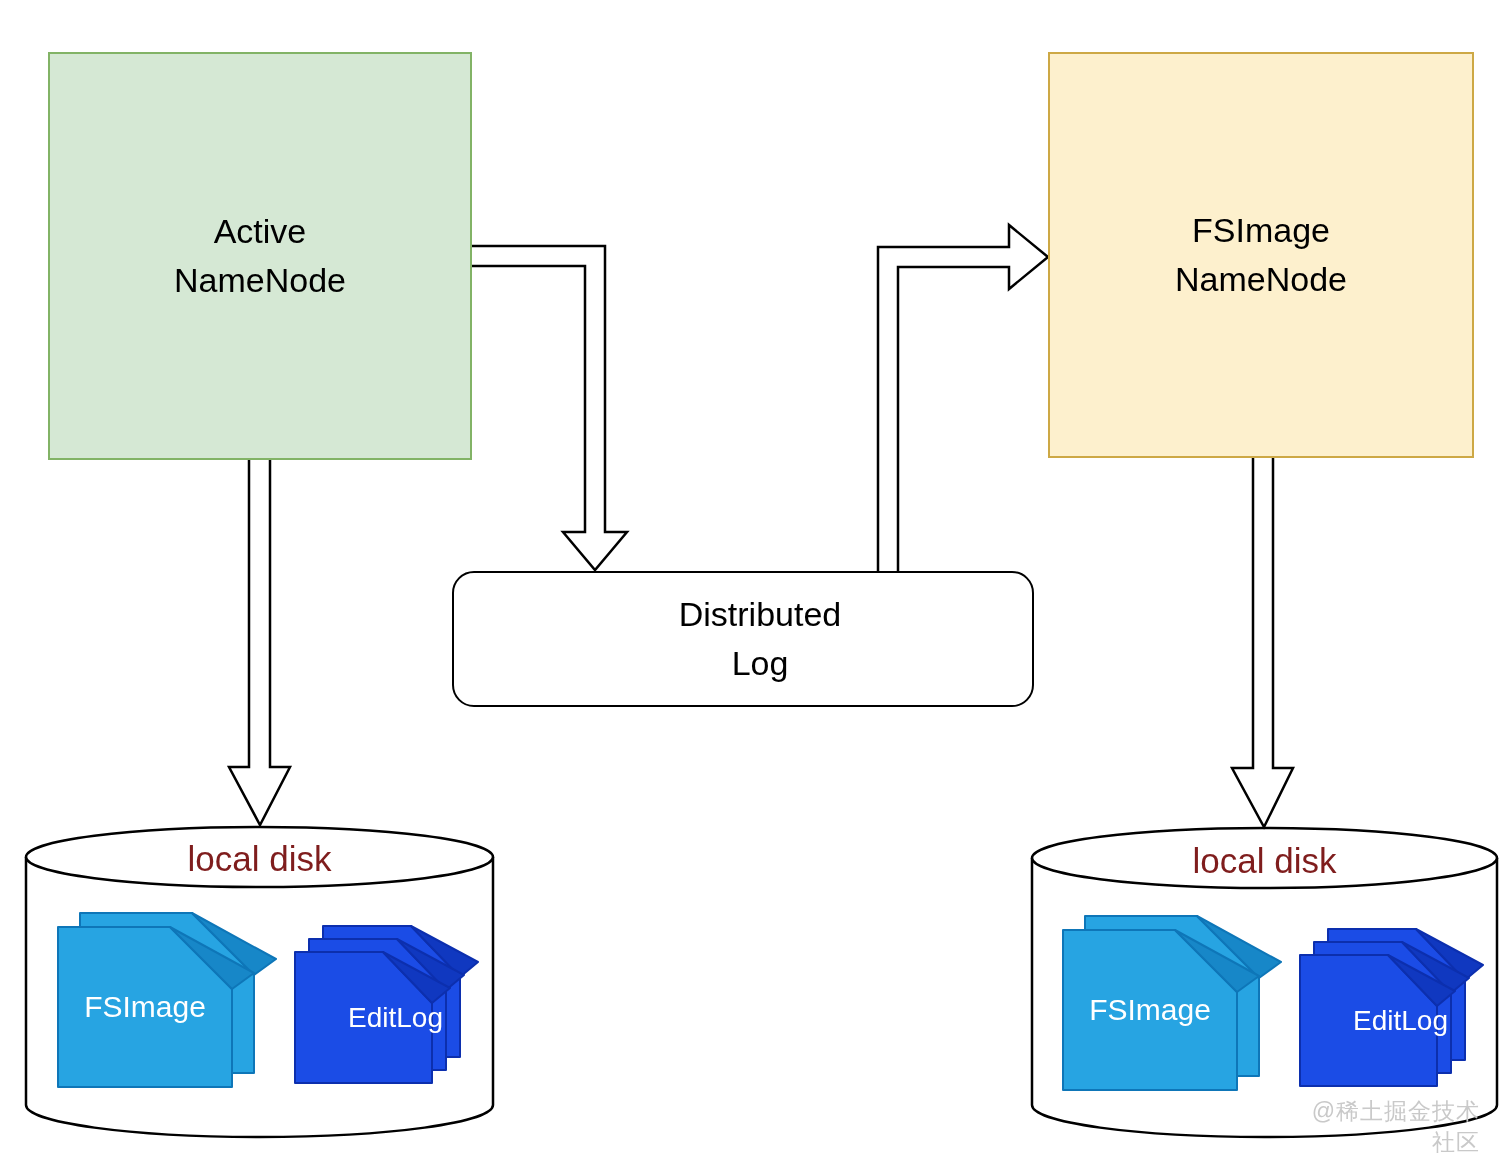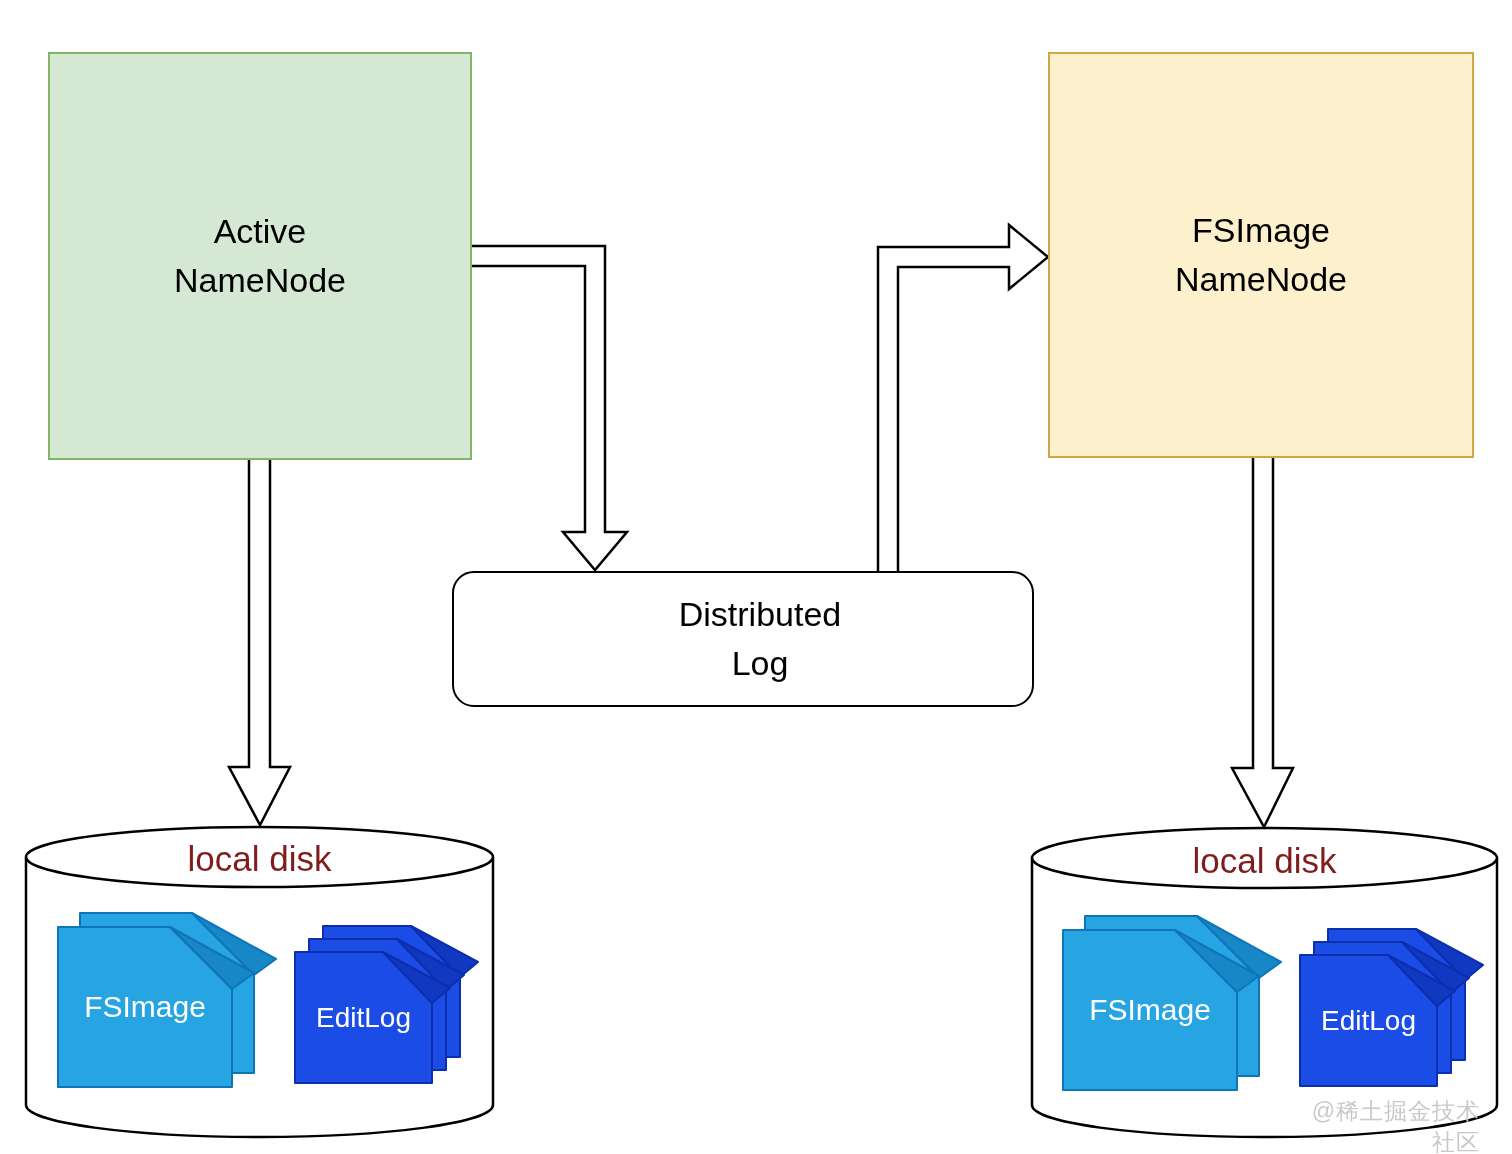--- a/index.html
+++ b/index.html
@@ -14,21 +14,21 @@
   .node-label{font-size:34px;line-height:1.45;text-align:center;white-space:pre-line;color:#000;}
   .active-box{left:48px;top:52px;width:424px;height:408px;background:var(--active-fill);border:2px solid var(--active-border);}
   .standby-box{left:1048px;top:52px;width:426px;height:406px;background:var(--standby-fill);border:2px solid var(--standby-border);}
   .dlog-box{left:452px;top:571px;width:582px;height:136px;background:#fff;border:2.5px solid var(--line);border-radius:22px;padding-left:34px;}
   
   .disk-label{position:absolute;z-index:3;text-align:center;font-size:35px;color:#7f1d1d;}
   .disk-label.left{left:26px;top:839px;width:467px;}
   .disk-label.right{left:1032px;top:841px;width:465px;}
   .doc-label{position:absolute;z-index:3;display:flex;align-items:center;justify-content:center;color:var(--doc-text);}
   .doc-label.fs{font-size:30px;}
-  .doc-label.el{font-size:28px;}
+  .doc-label.el{font-size:28px;padding-left:32px;}
   .fs-left{left:58px;top:927px;width:174px;height:160px;}
   .el-left{left:295px;top:952px;width:137px;height:131px;}
   .fs-right{left:1063px;top:930px;width:174px;height:160px;}
   .el-right{left:1300px;top:955px;width:137px;height:131px;}
   .watermark{position:absolute;z-index:4;left:1288px;top:1096px;width:192px;text-align:right;
     font-size:23px;color:var(--watermark-color);letter-spacing:1px;}
   
   .cyl{fill:#ffffff;stroke:var(--line);stroke-width:2.5;}
   .arrow{fill:#ffffff;stroke:var(--line);stroke-width:2.5;stroke-miterlimit:10;}
   .fs-face{fill:var(--fsimage-fill);stroke:var(--fsimage-border);stroke-width:2;stroke-linejoin:round;}

